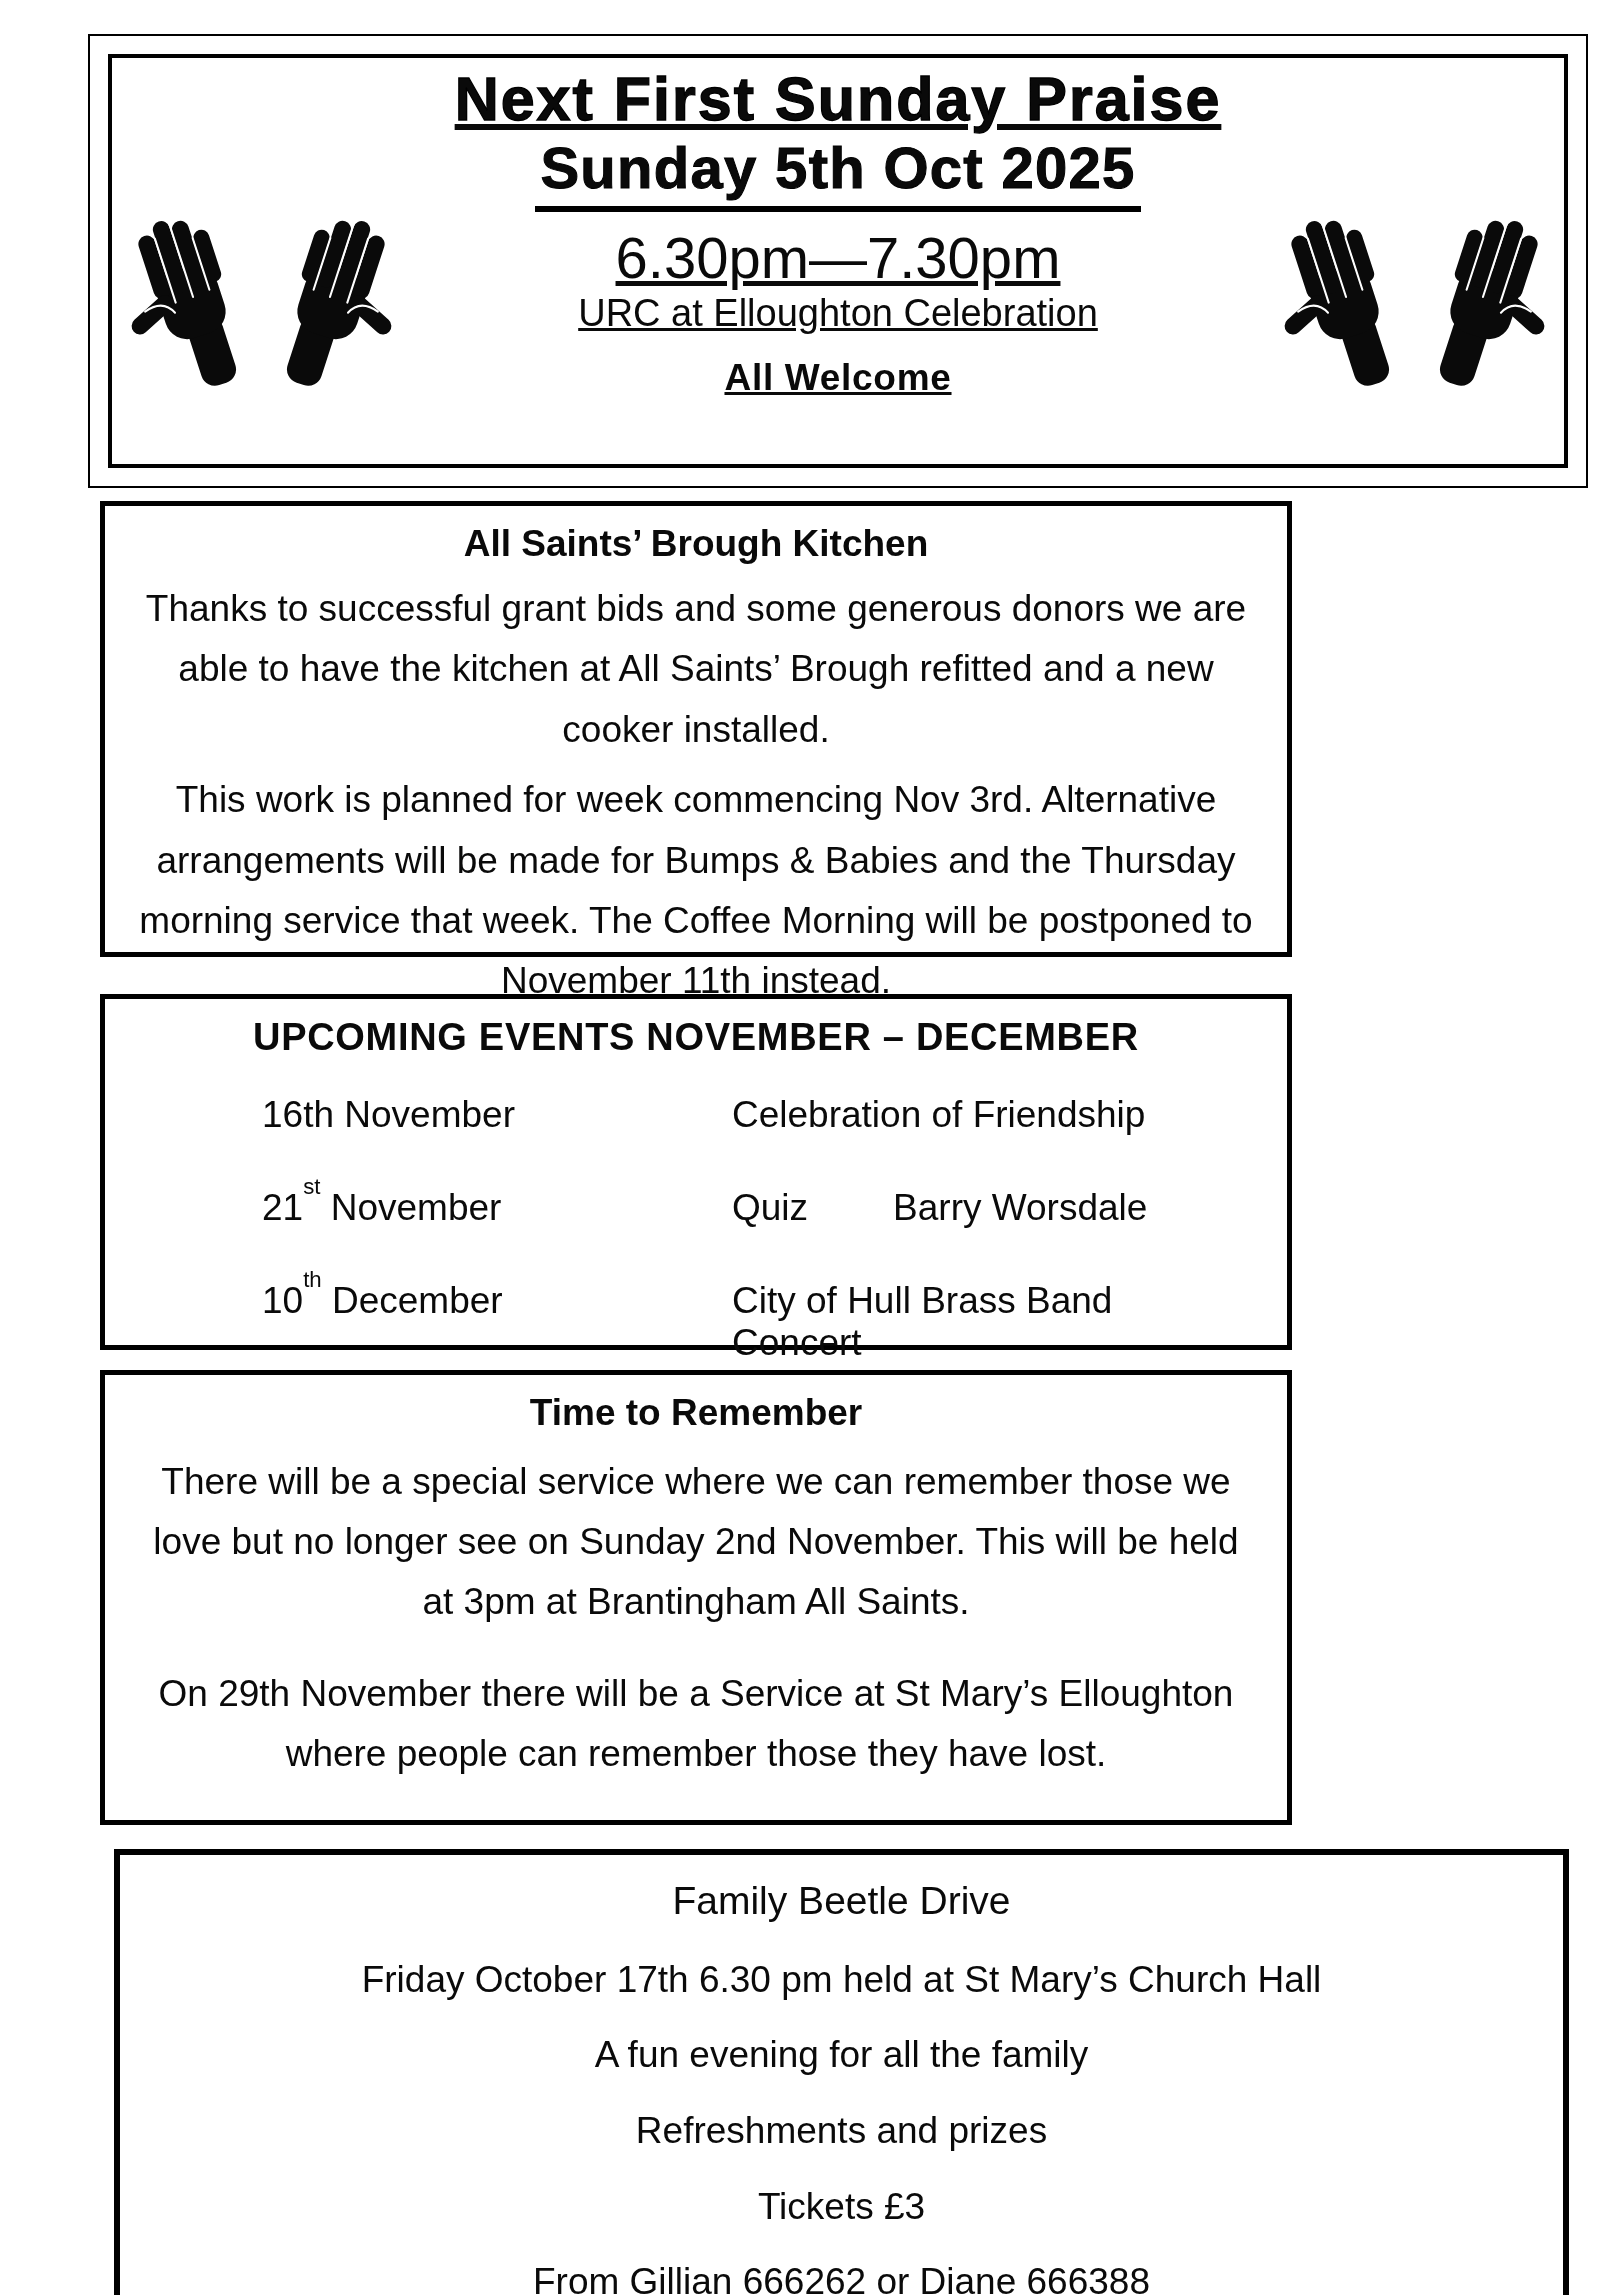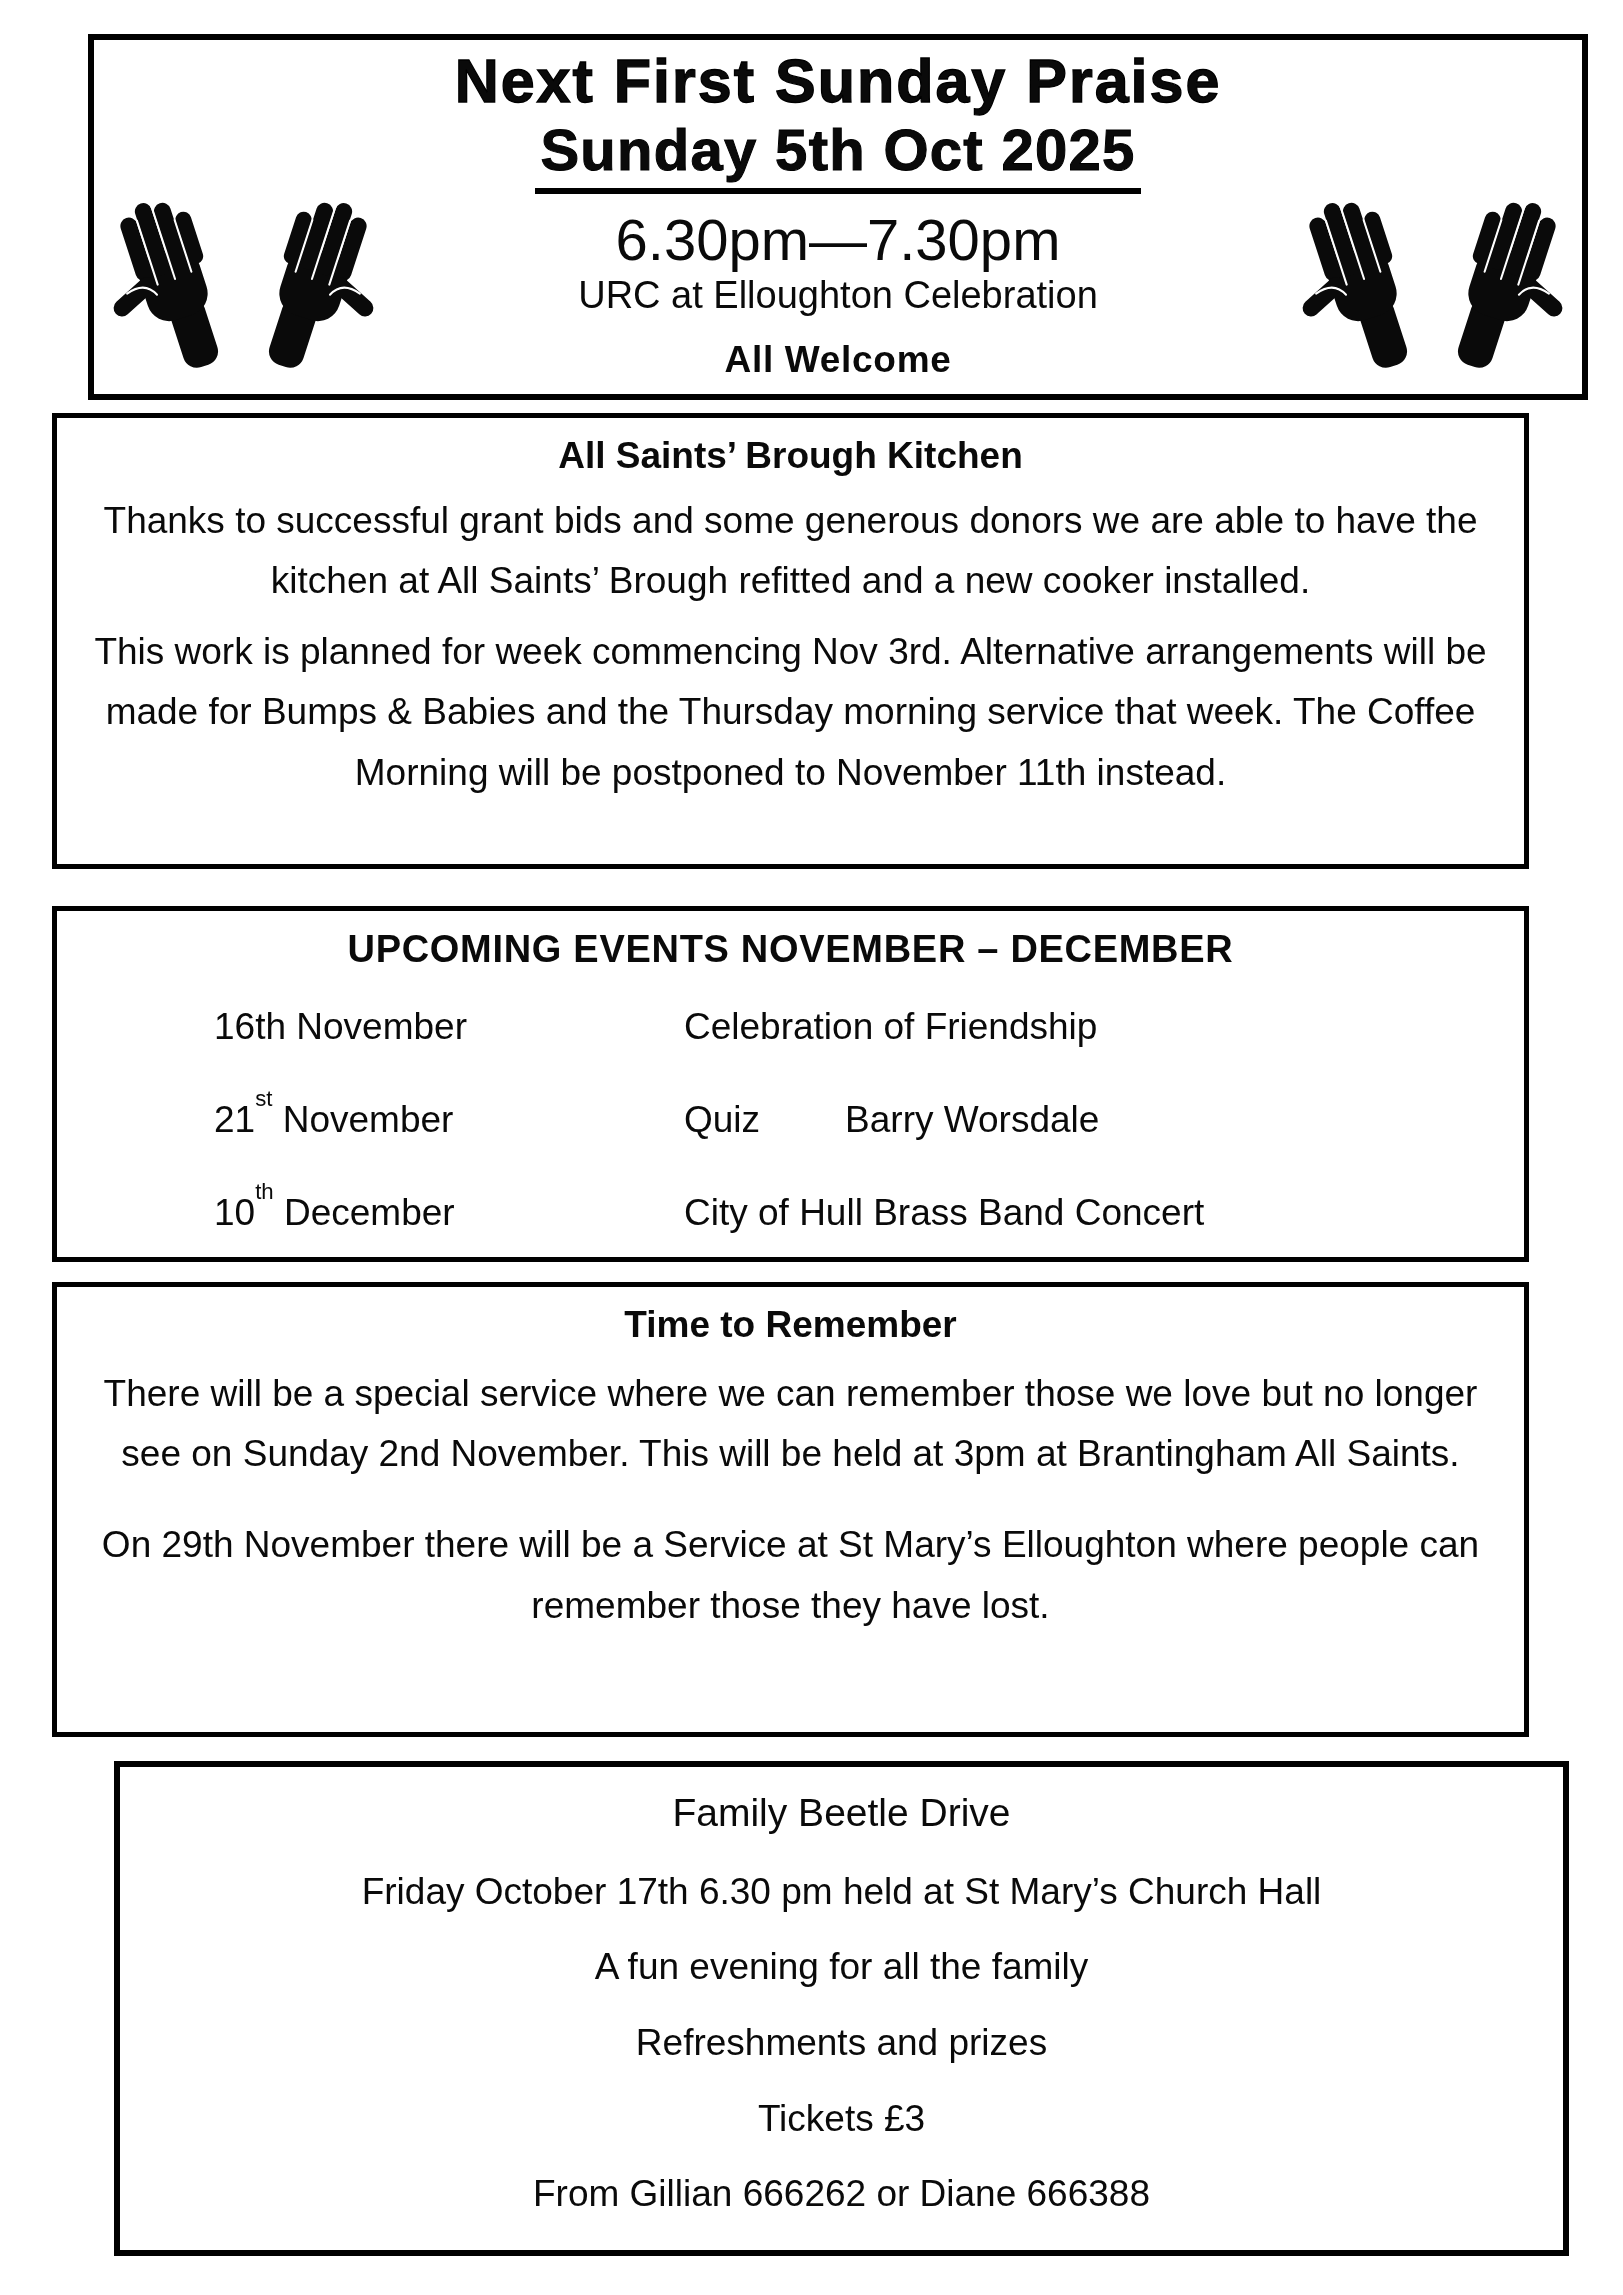--- a/index.html
+++ b/index.html
@@ -7,22 +7,22 @@
   body {
     width: 1623px; height: 2295px;
     margin: 0; padding-top: 34px;
     overflow: hidden;
     font-family: "Liberation Sans", sans-serif;
     color: #0a0a0a;
   }
 
   
   .frame-outer {
-    margin-left: 88px; width: 1500px; height: 366px;
-    border: 2.6px solid #000; padding: 0;
+    margin-left: 88px; width: 1500px; height: 454px;
+    border: 2.6px solid #000; padding: 18px; text-decoration: underline;
   }
   .frame-inner {
     border: 4.6px solid #000; width: 100%; height: 100%;
     position: relative; text-align: center; padding-top: 9.2px;
   }
   .h1 {
     font-size: 61px; font-weight: 900; letter-spacing: 2px;
     line-height: 1.06; -webkit-text-stroke: 1.3px #000;
   }
   .hdate {
@@ -33,21 +33,21 @@
   }
   .htime   { font-size: 58px; margin-top: 14px; line-height: 1.1; }
   .hvenue  { font-size: 38px; margin-top: 2.6px; }
   .hwelcome{ font-size: 37px; font-weight: bold; margin-top: 22px; letter-spacing: 0.7px; }
   .hands { position: absolute; top: 141px; width: 281px; height: 188px; }
   .hands-left  { left: 9.2px; }
   .hands-right { right: 9.2px; }
 
   
   .box {
-    margin-left: 52px; width: 1477px;
+    margin-left: 100px; width: 1192px;
     border: 5.9px solid #000; padding: 14.4px 29px;
     text-align: center;
   }
   .box2 { margin-top: 13px; height: 456px; }
   .box3 { margin-top: 37px; height: 356px; }
   .box4 { margin-top: 20px; height: 455px; }
   .box5 { margin-top: 24px; margin-left: 114px; width: 1455px; height: 495px; border-width: 6.5px; }
 
   .sec-title { font-size: 37px; font-weight: bold; line-height: 1.3; }
   .para { font-size: 37px; line-height: 1.63; margin-top: 10.5px; }

